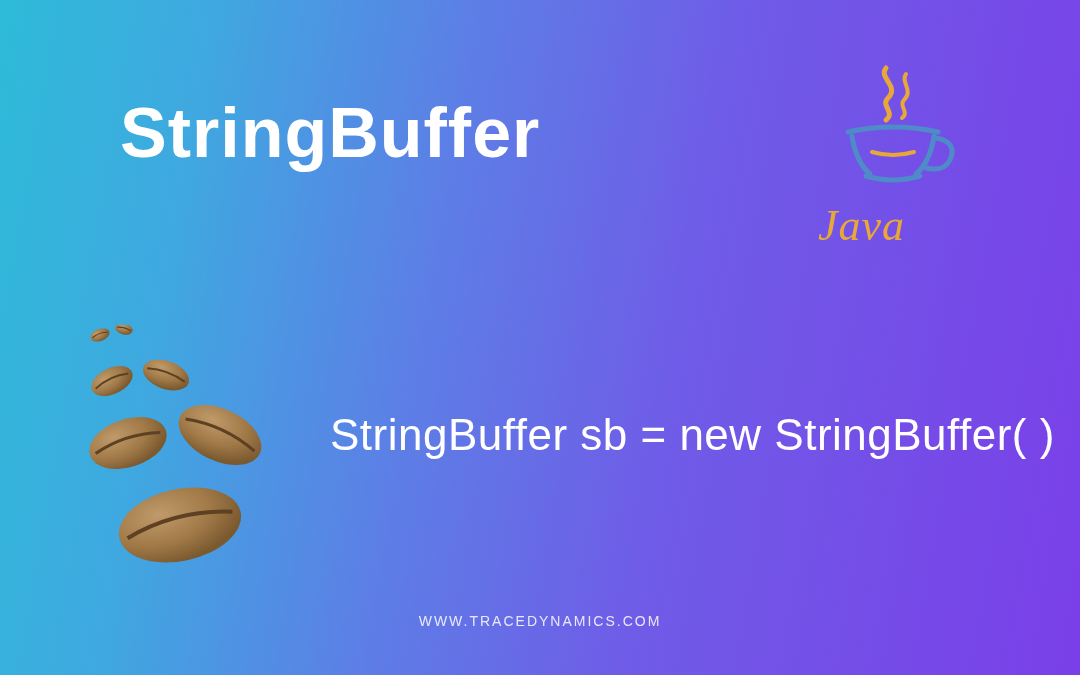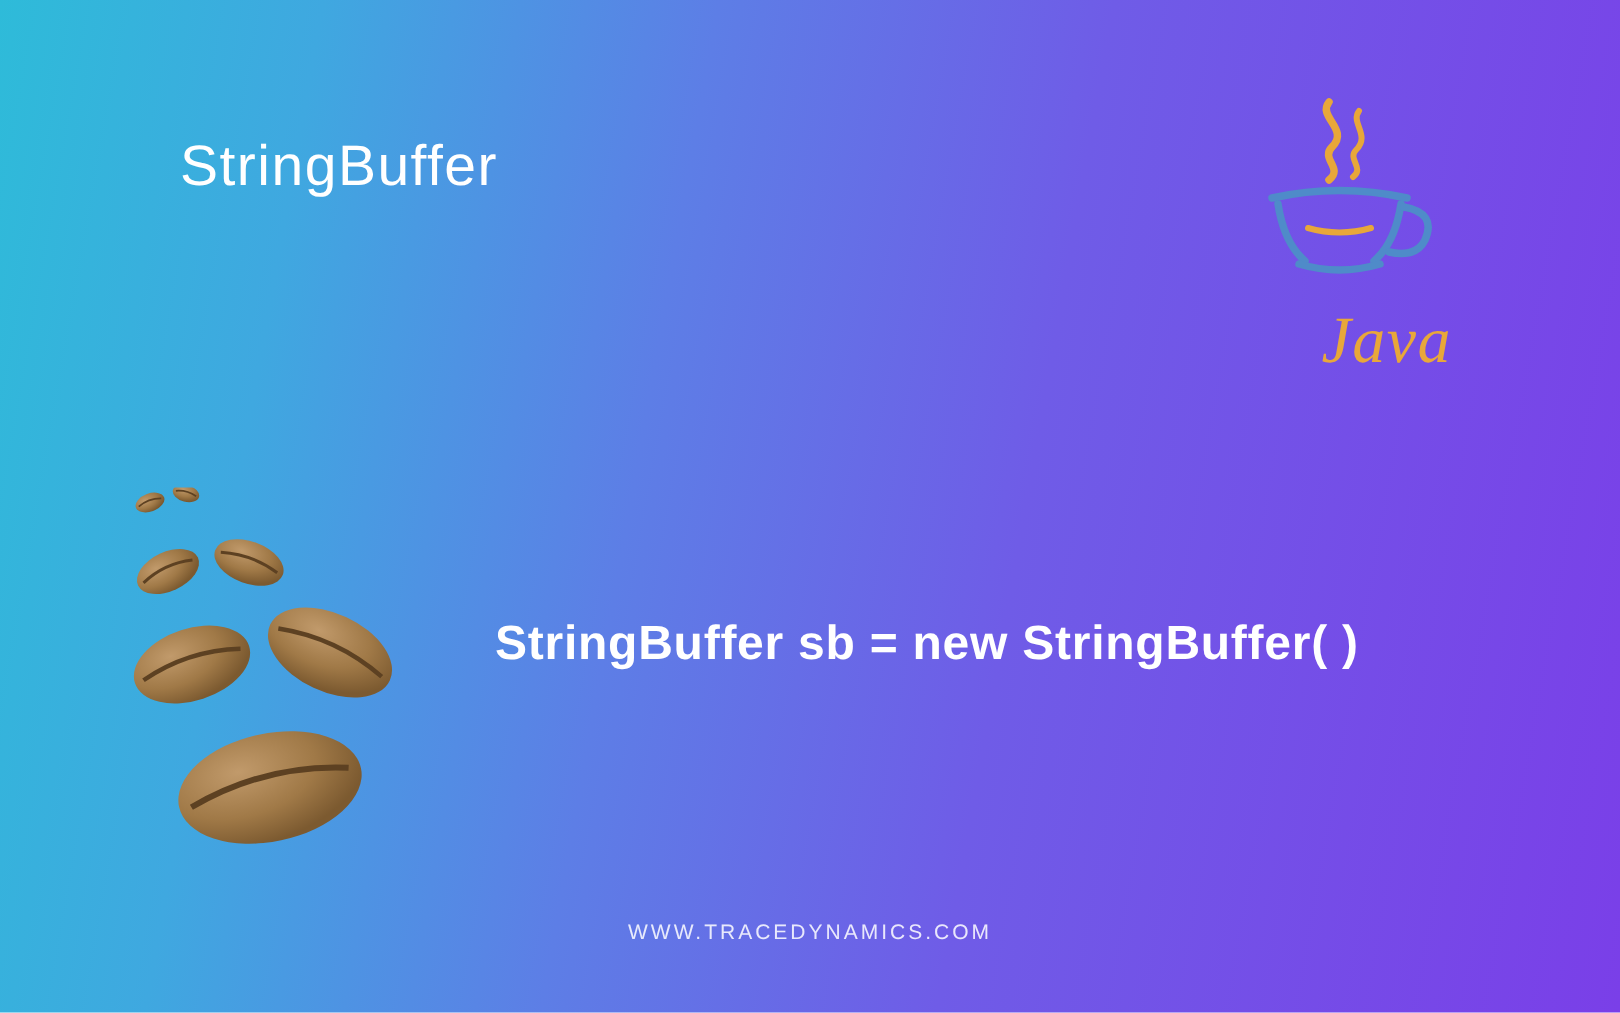--- a/index.html
+++ b/index.html
@@ -7,52 +7,52 @@
   body {
     font-family: "Segoe UI", "Helvetica Neue", Arial, sans-serif;
     background: linear-gradient(100deg, #2ebbd9 0%, #3fa8e0 18%, #5d7ee6 40%, #6f5ce7 62%, #7a3fe8 100%);
     position: relative;
     color: #fff;
   }
   .title {
     position: absolute;
     left: 120px;
     top: 86px;
-    font-size: 38px;
-    font-weight: 400;
+    font-size: 70px;
+    font-weight: 700;
     line-height: 1.35;
     letter-spacing: 1px;
   }
   .title .line2 { padding-left: 42px; }
   .code-line {
     position: absolute;
     left: 330px;
     top: 410px;
-    font-size: 32px;
-    font-weight: 700;
+    font-size: 44px;
+    font-weight: 400;
     color: #fff;
     letter-spacing: 0.5px;
   }
   .footer {
     position: absolute;
     left: 50%;
     transform: translateX(-50%);
     bottom: 46px;
     font-size: 14px;
     letter-spacing: 2px;
     color: rgba(255,255,255,0.85);
     text-align: right;
   }
   .java-logo {
     position: absolute;
     right: 112px;
     top: 62px;
     width: 150px;
     height: 180px;
-    text-align: right;
+    text-align: left;
   }
   .java-word {
     font-family: Georgia, "Times New Roman", serif;
     font-size: 44px;
     font-style: italic;
     color: #e8a73a;
     margin-top: 4px;
     letter-spacing: 1px;
   }
   .beans {

